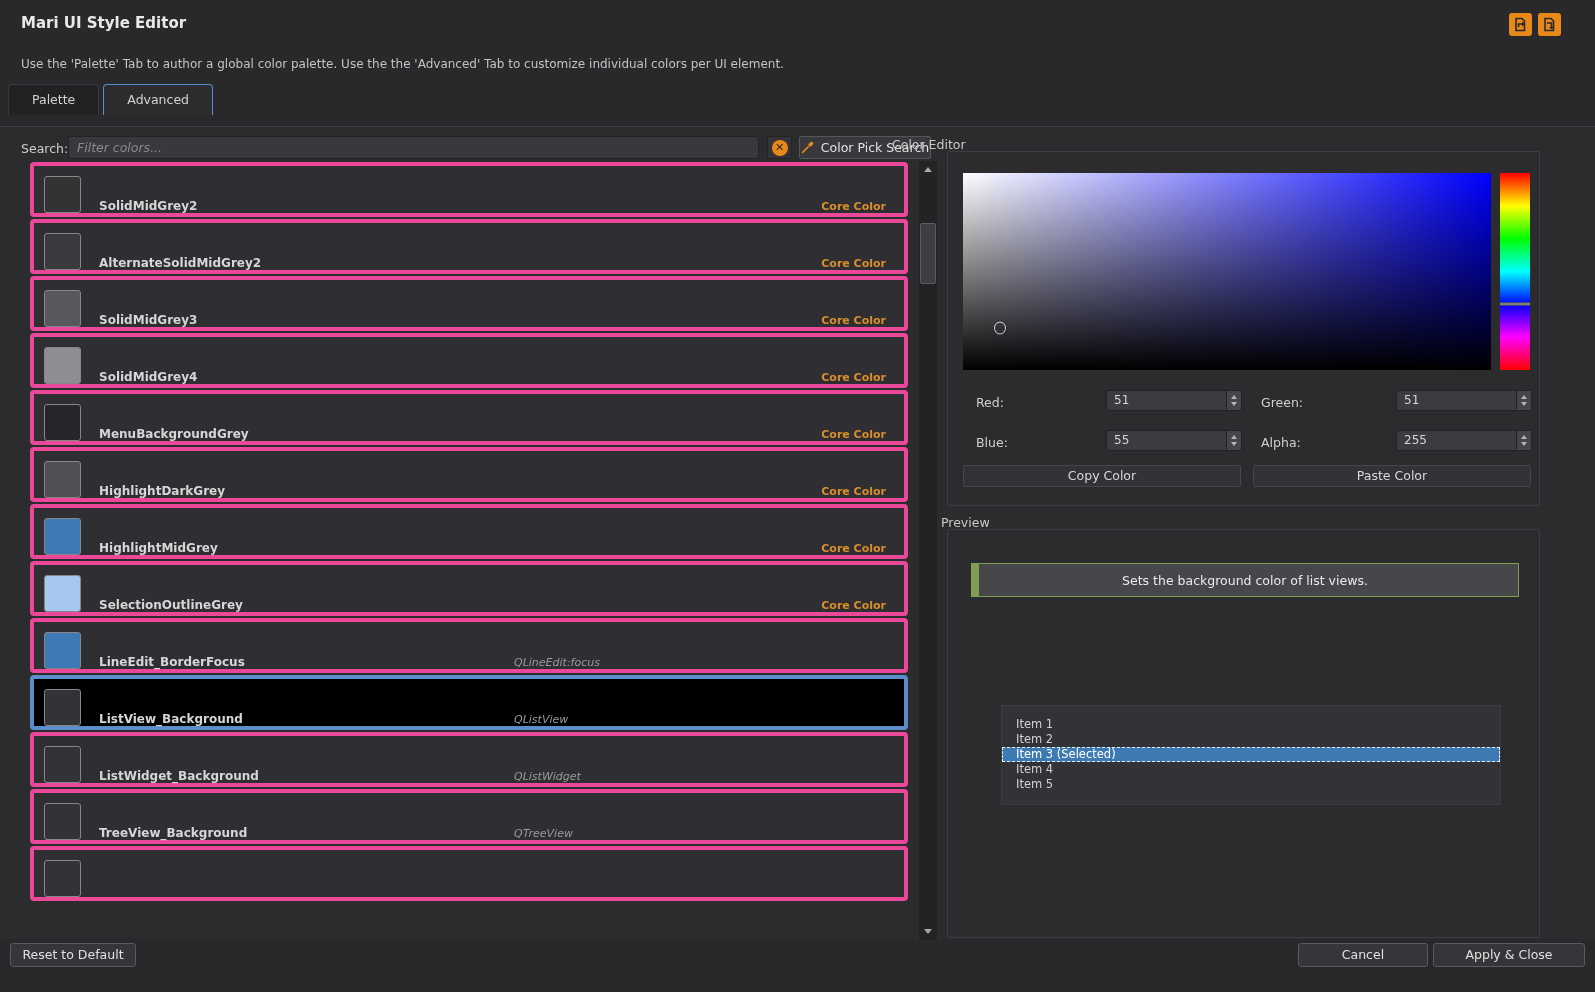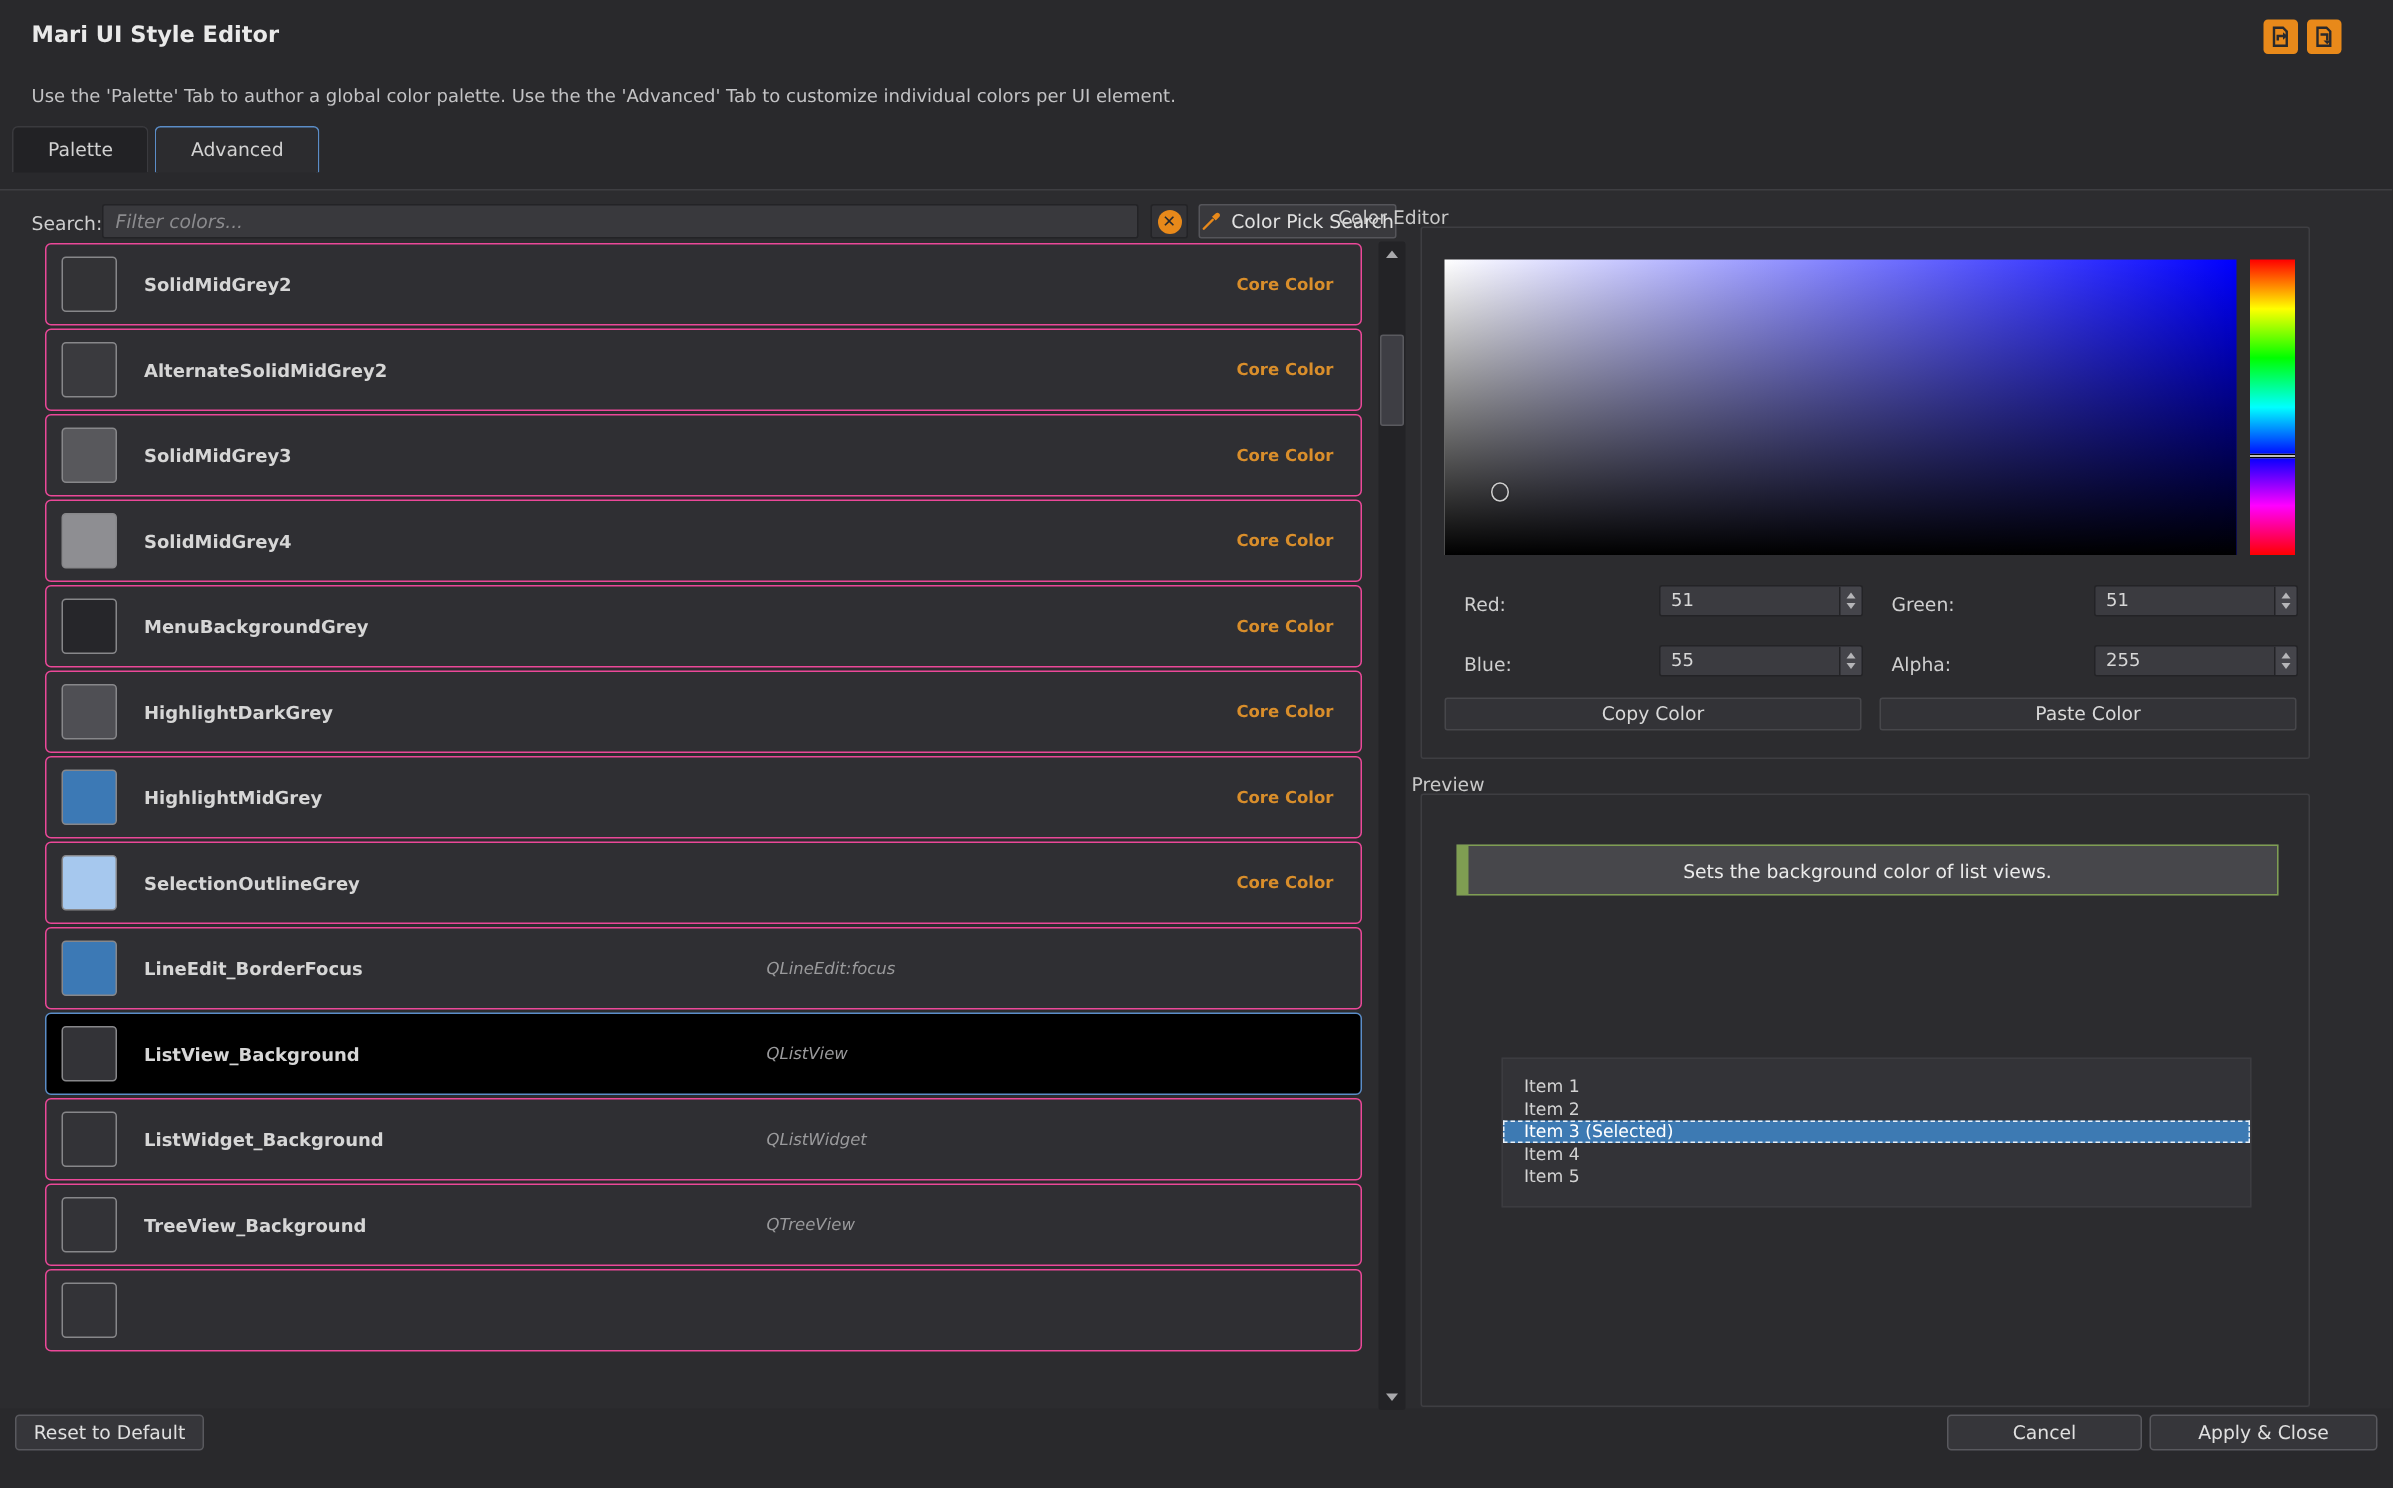--- a/index.html
+++ b/index.html
@@ -58,22 +58,22 @@
     position:absolute; left:799px; top:9px; width:132px; height:23px;
     background:#39393d; border:1px solid #55555a; border-radius:2px;
     display:flex; align-items:center; justify-content:center; gap:7px;
     color:#e2e2e2; font-size:12.5px; cursor:pointer;
   }
 
   
   .color-list { position:absolute; left:30px; top:35px; width:878px; height:777px; overflow:hidden; }
   .row {
     position:relative; height:55px; margin-bottom:2px; background:#2f2f33;
-    border:1px solid #ec4899; border-radius:4px;
-    display:flex; align-items:center; padding-left:10px; cursor:pointer;
+    border:4px solid #ec4899; border-radius:4px;
+    display:flex; align-items:flex-end; padding-left:10px; cursor:pointer;
   }
   .row.selected { background:#000000; border-color:#5b8dc8; }
   .swatch { width:37px; height:37px; border:1px solid #87878a; border-radius:3px; flex:0 0 auto; }
   .row-name { margin-left:18px; font-size:12px; font-weight:bold; color:#d6d6d6; }
   .row-category { position:absolute; font-size:11px; }
   .row-category.core { right:18px; color:#d98e2b; font-weight:bold; }
   .row-category.qt { left:480px; color:#9a9a9c; font-style:italic; }
 
   
   .vscroll { position:absolute; left:919px; top:34px; width:18px; height:779px; background:#232326; border-radius:2px; }

